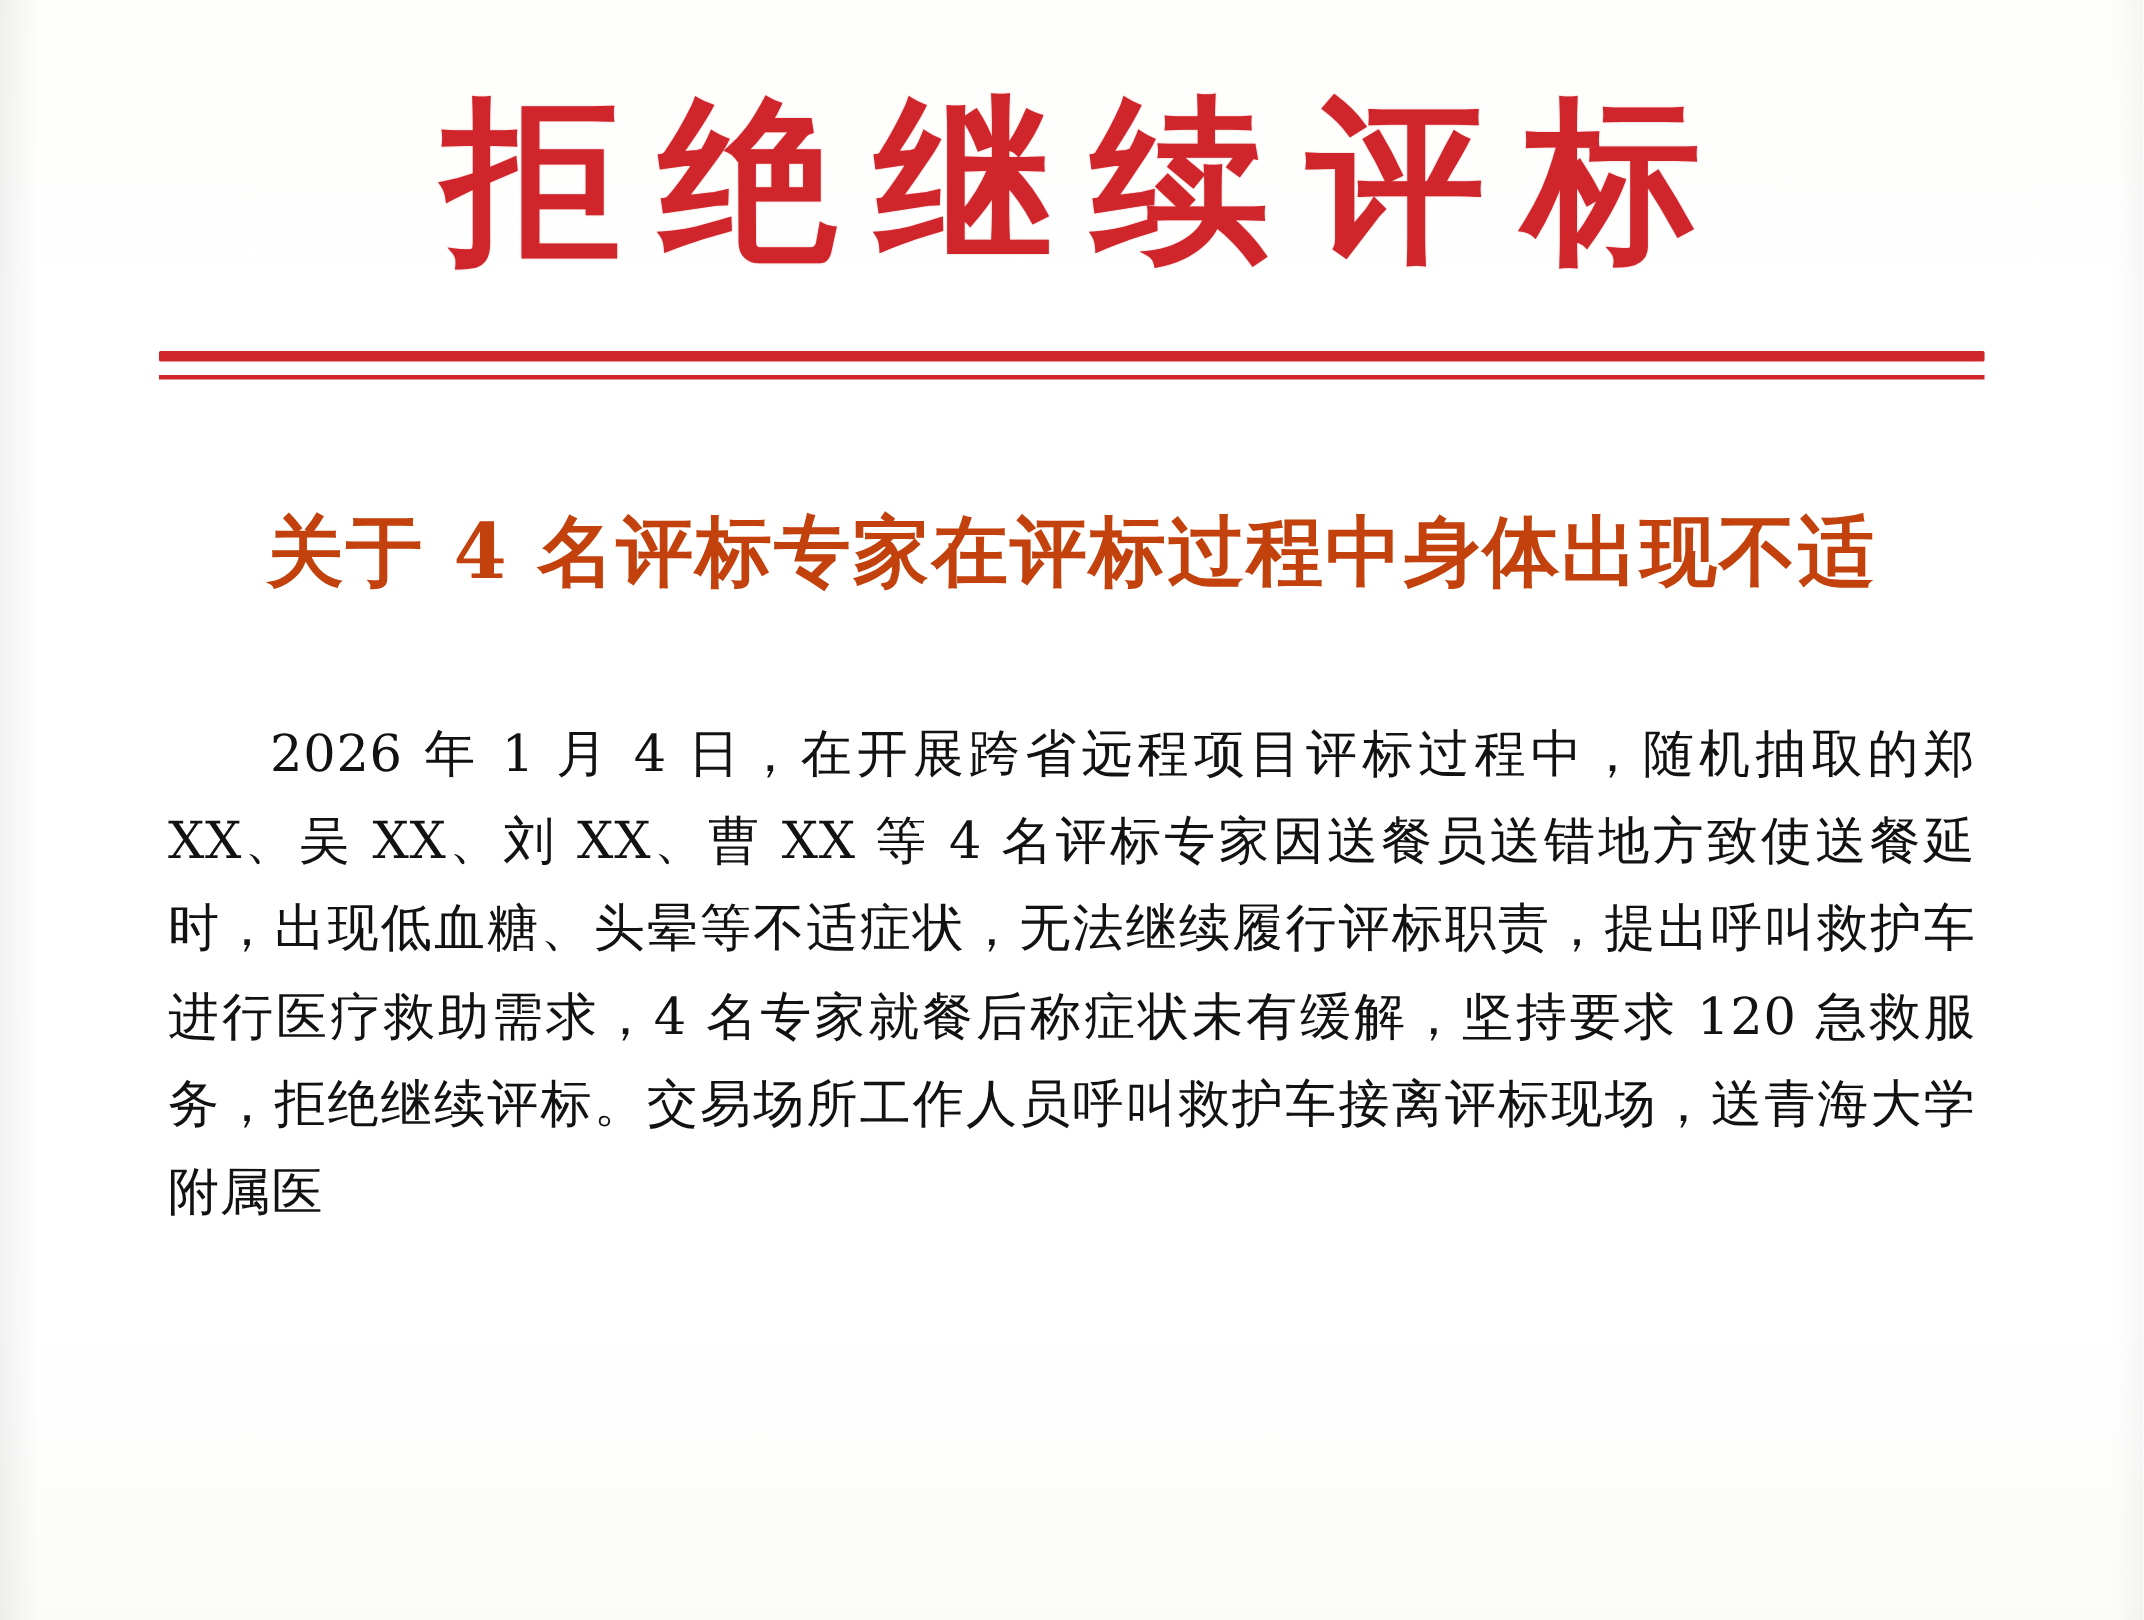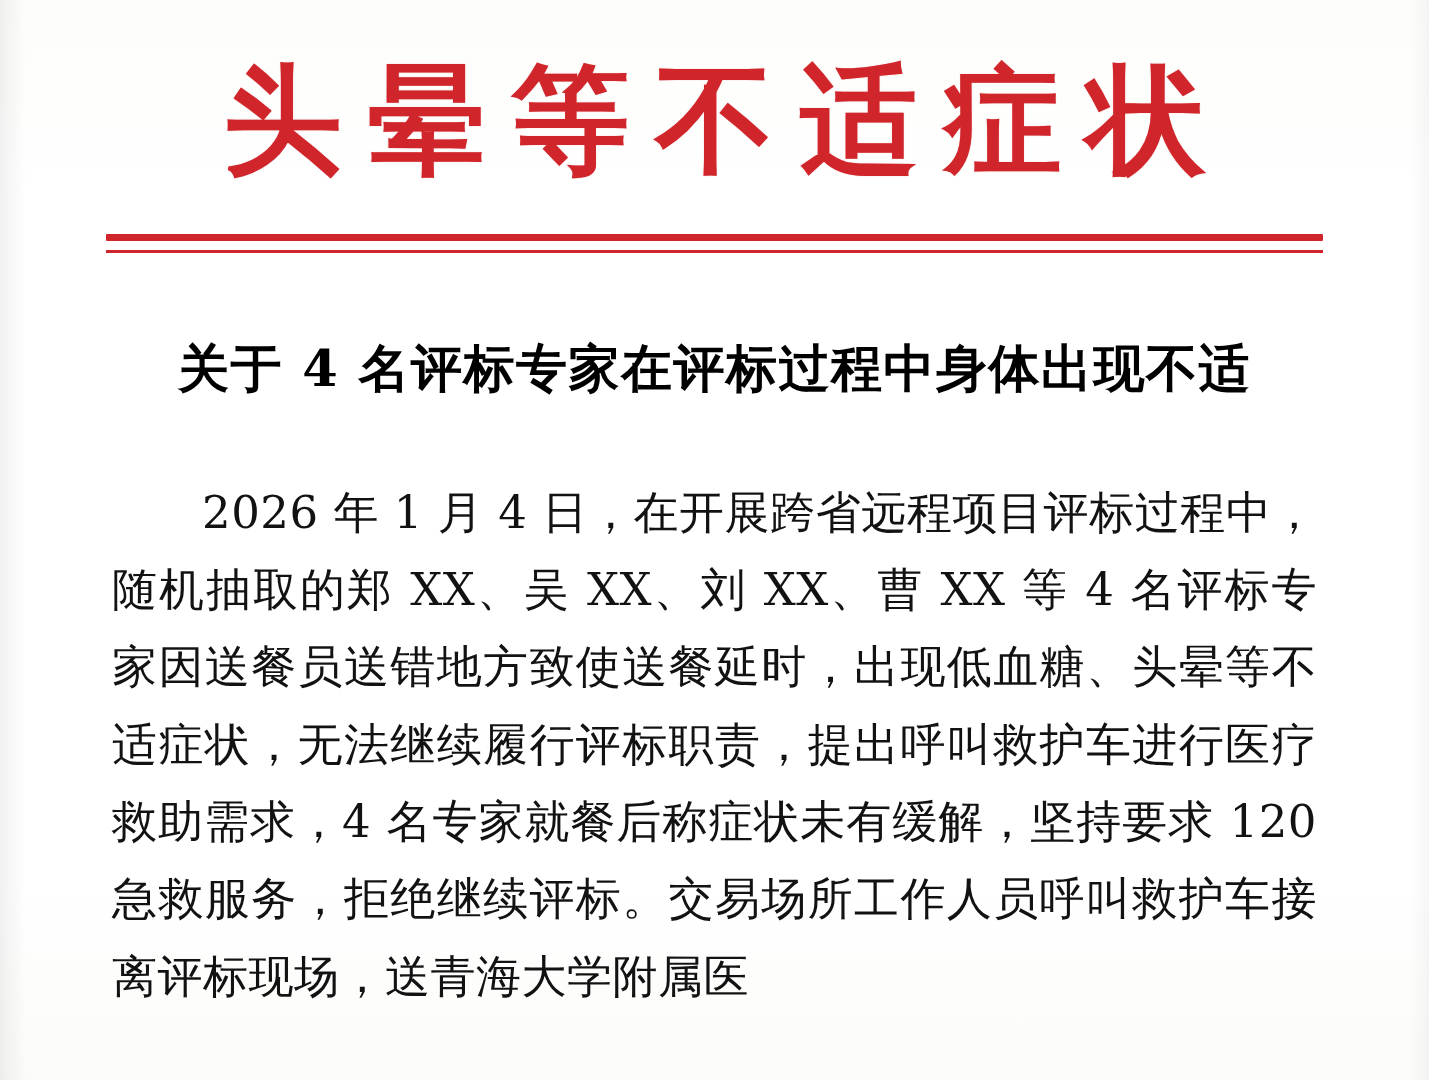--- a/index.html
+++ b/index.html
@@ -76,29 +76,29 @@
   
   .doc-title {
     margin: 74px auto 0;
     width: 1125px;
     text-align: center;
     font-family: "DejaVu Serif", "Liberation Serif", serif;
     font-weight: 700;
     font-size: 51px;
     line-height: 1.62;
     letter-spacing: 1.5px;
-    color: #000000;
+    color: #c2410c;
   }
 
   
   .body-text {
     margin: 64px auto 0;
     width: 1205px;
     font-family: "DejaVu Serif", "Liberation Serif", serif;
-    font-size: 45px;
+    font-size: 34px;
     line-height: 1.72;
     letter-spacing: 0.5px;
     color: #121212;
     text-align: justify;
     text-justify: inter-character;
   }
   .body-text p {
     margin: 0;
     text-indent: 2em;
   }
@@ -110,21 +110,21 @@
   }
 </style>
 </head>
 <body>
 
 <div class="paper"></div>
 
 <div class="clip">
   <div class="sheet">
 
-    <div class="masthead">头晕等不适症状</div>
+    <div class="masthead">拒绝继续评标</div>
 
     <div class="rule-group">
       <div class="rule-thick"></div>
       <div class="rule-thin"></div>
     </div>
 
     <div class="doc-title">
       <div>关于 4 名评标专家在评标过程中身体出现不适</div>
     </div>
 

